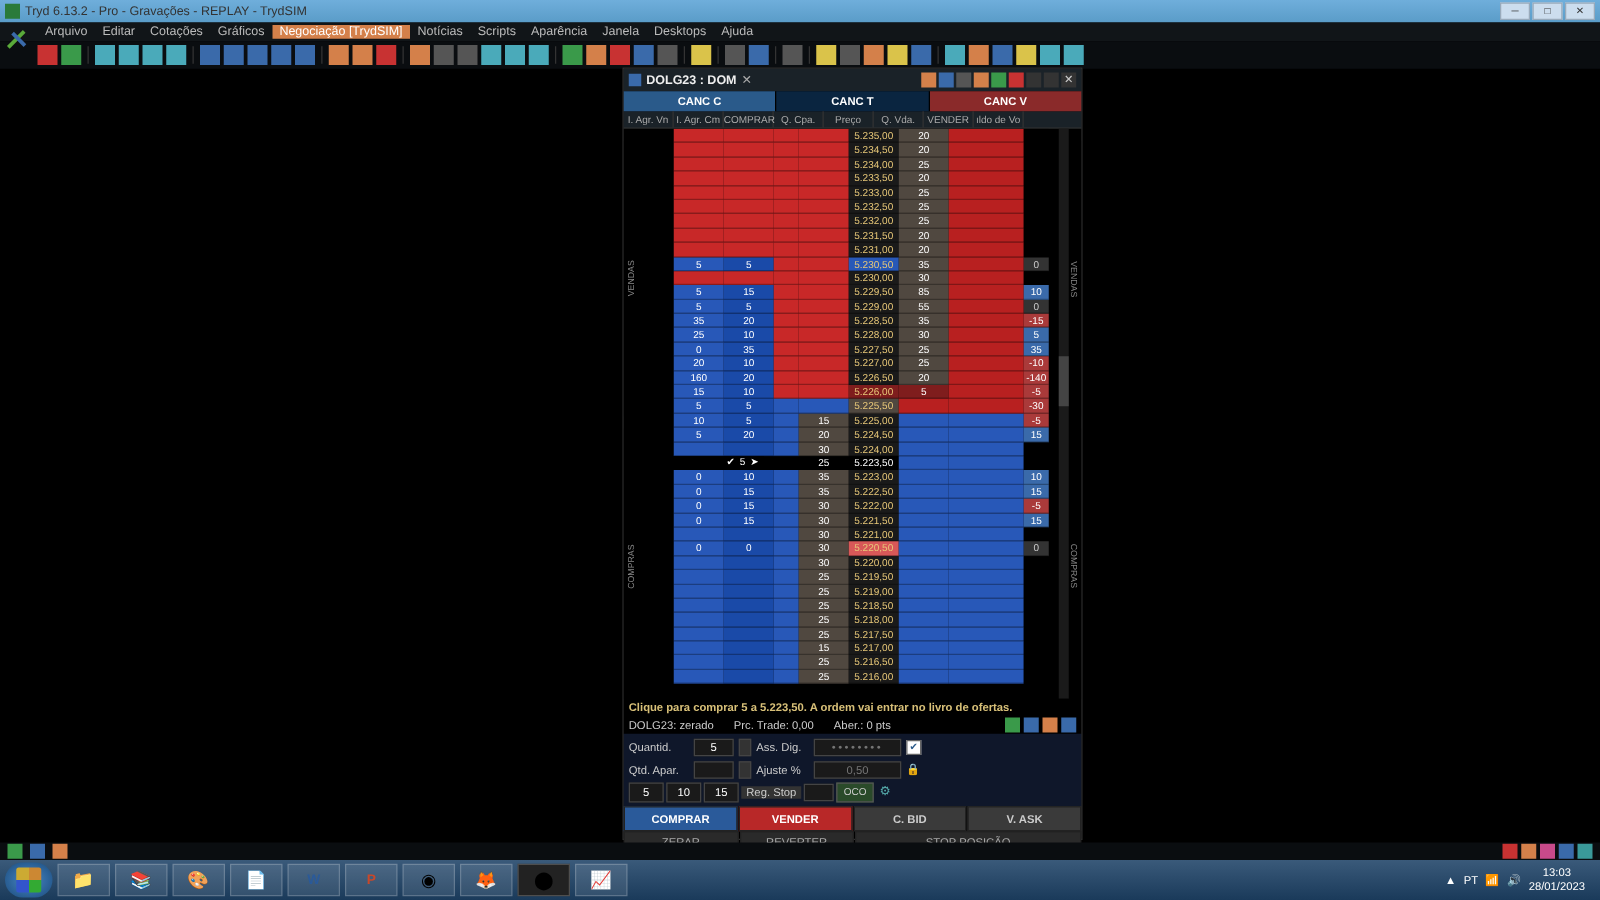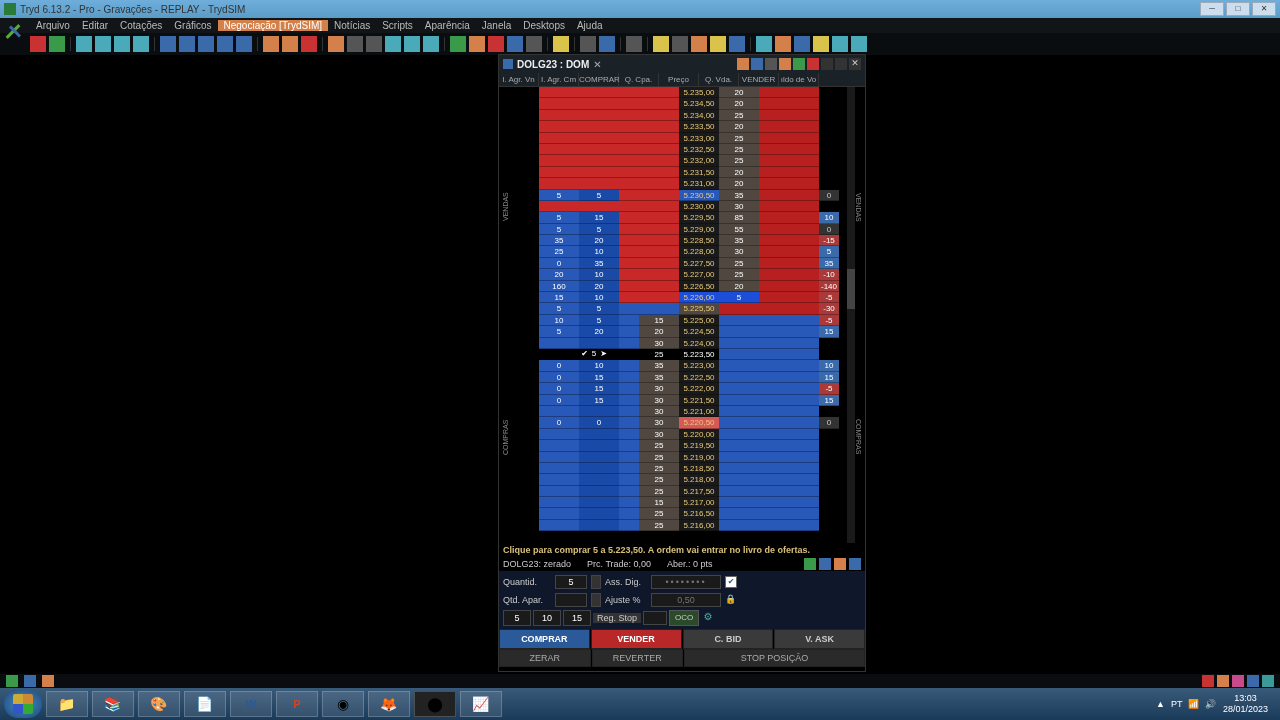--- a/index.html
+++ b/index.html
@@ -68,21 +68,21 @@
 .c-prc { width: 40px; color: #e8c878; }
 .c-qv { width: 40px; }
 .c-vnd { width: 60px; }
 .c-sv { width: 20px; }
 
 .bg-blue { background: #2858b8; }
 .bg-blue2 { background: #1a4aa8; }
 .bg-red { background: #c82828; }
 .bg-red2 { background: #b82020; }
 .bg-gray { background: #504840; }
-.bg-orange { background: #1d4ed8; }
+.bg-orange { background: #7f1d1d; }
 .bg-black { background: #000; }
 .bg-dark { background: #1a1a1a; }
 .bg-pink { background: #d85858; }
 .sv-p { background: #3a6aaa; color: #fff; }
 .sv-n { background: #aa3a3a; color: #fff; }
 .sv-z { background: #333; color: #ccc; }
 
 .side-label { position: absolute; width: 10px; background: #000; color: #888; font-size: 7px; writing-mode: vertical-lr; text-align: center; }
 .sl-vendas-l { left: 0; top: 10px; height: 220px; transform: rotate(180deg); }
 .sl-compras-l { left: 0; top: 240px; height: 220px; transform: rotate(180deg); }
@@ -227,20 +227,25 @@
       <span class="dtb" style="background:#555"></span>
       <span class="dtb" style="background:#d4804a"></span>
       <span class="dtb" style="background:#3a9a4a"></span>
       <span class="dtb" style="background:#c83232"></span>
       <span class="dtb" style="background:#333"></span>
       <span class="dtb" style="background:#333"></span>
       <span class="dtb" style="background:#333;color:#ccc;font-size:9px;text-align:center">✕</span>
     </div>
   </div>
 
+  <div class="cancel-bar">
+    <div class="cc">CANC C</div>
+    <div class="ct">CANC T</div>
+    <div class="cv">CANC V</div>
+  </div>
 
   <div class="headers" id="dom-headers">
       <div class="col-agv">I. Agr. Vn</div>
       <div class="col-agc">I. Agr. Cm</div>
       <div class="col-comp">COMPRAR</div>
       <div class="col-qc">Q. Cpa.</div>
       <div class="col-prc">Preço</div>
       <div class="col-qv">Q. Vda.</div>
       <div class="col-vnd">VENDER</div>
       <div class="col-sv">ıldo de Vo</div>

